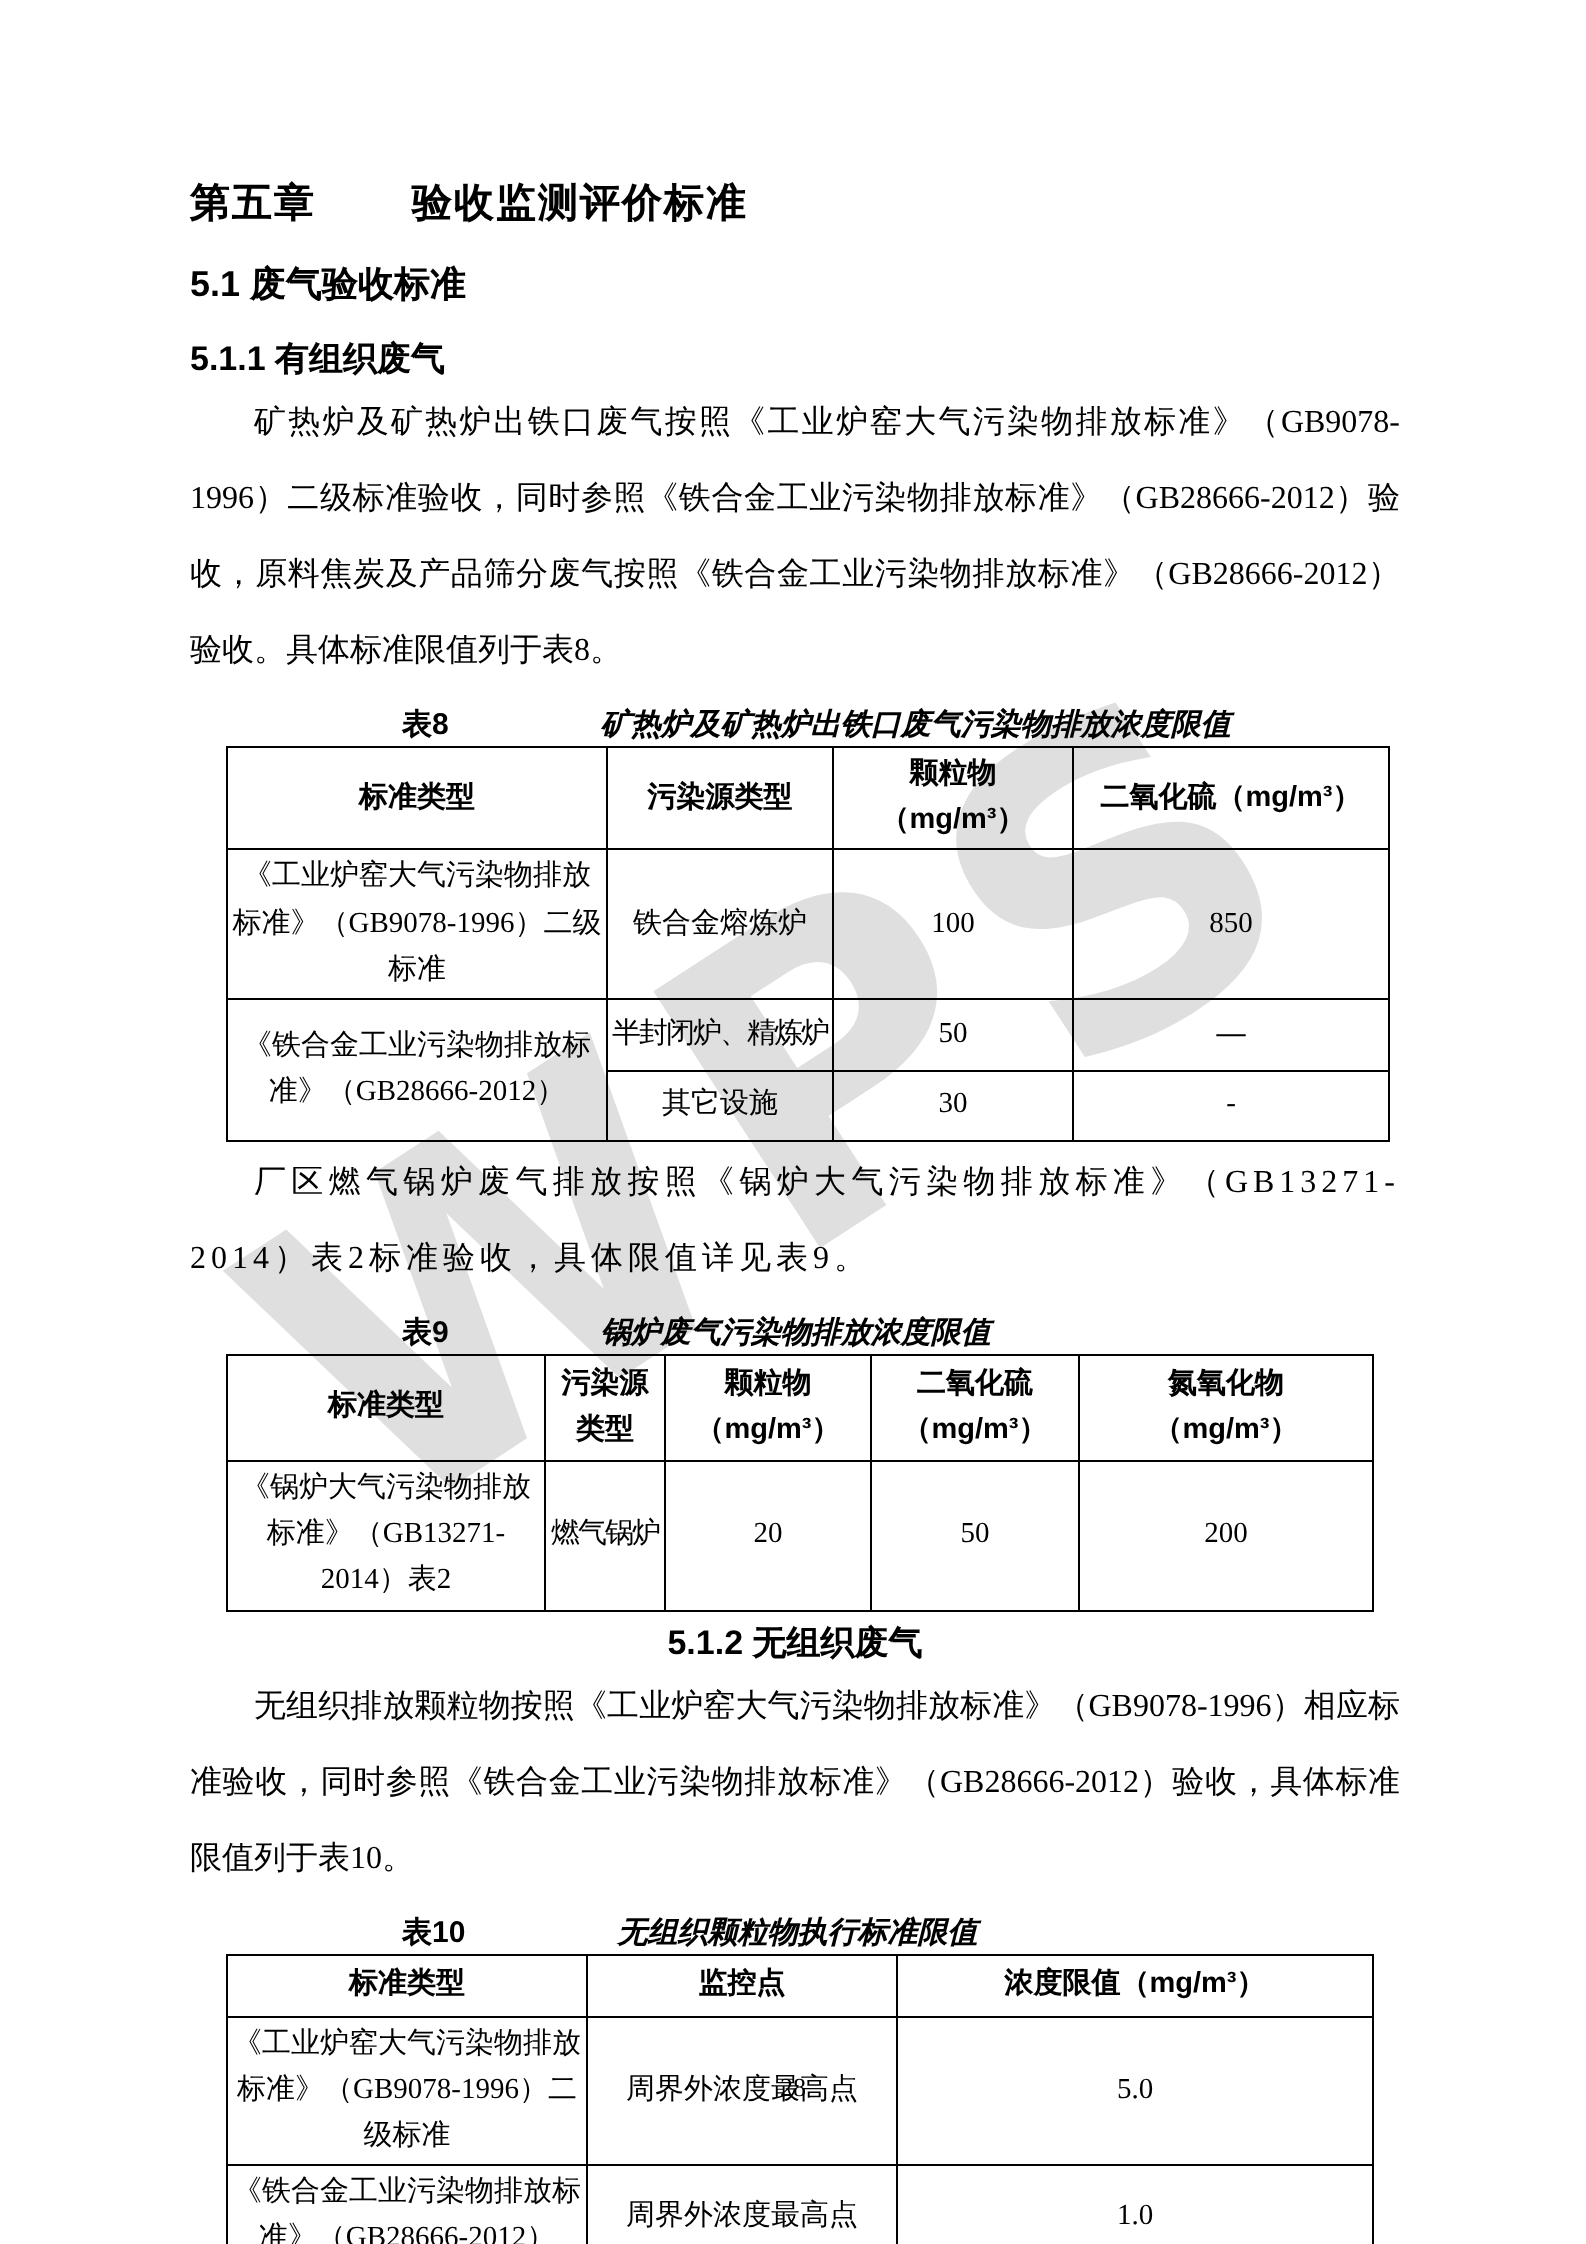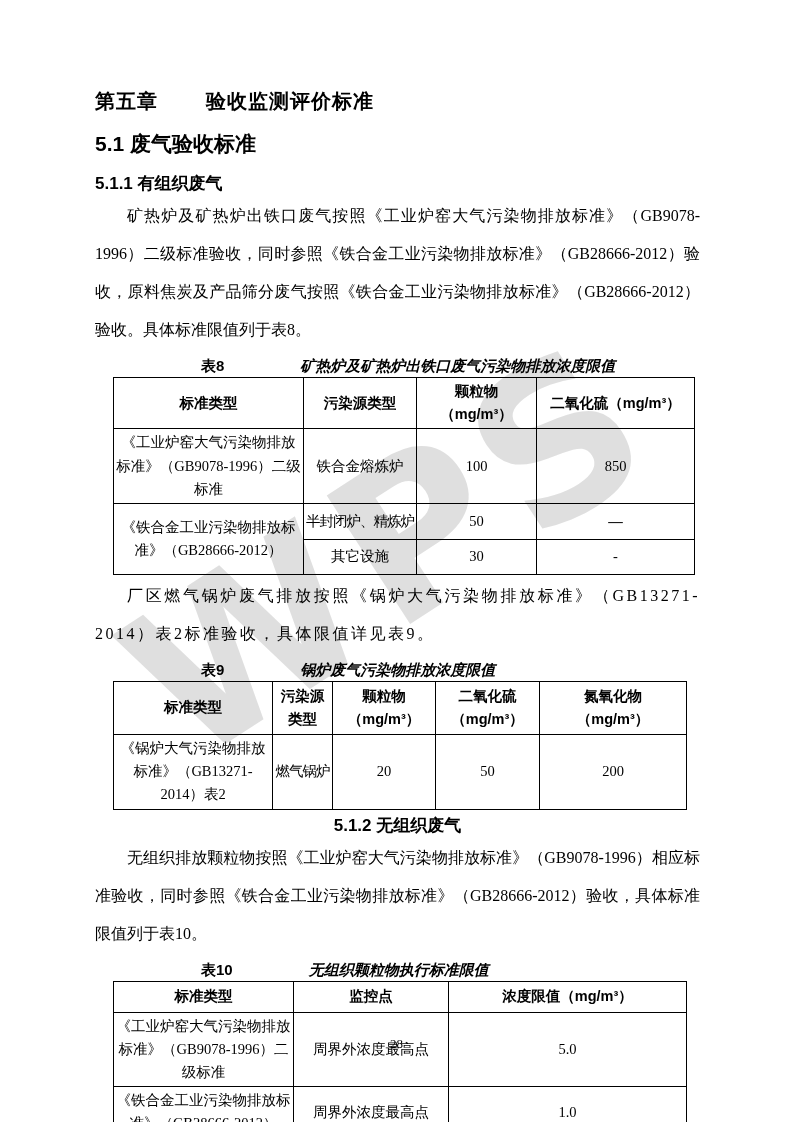--- a/index.html
+++ b/index.html
@@ -16,21 +16,21 @@
     color:rgba(140,140,140,0.28);
     transform:rotate(-33deg); z-index:0; pointer-events:none; user-select:none;
   }
   .content { position:relative; z-index:1; padding:88px 93px 0 95px; }
   .doc-title {
     margin:0; text-align:left; font-size:20px; font-weight:bold;
     font-family:"Liberation Sans","DejaVu Sans",sans-serif; letter-spacing:1px;
   }
   .title-gap { display:inline-block; width:48px; }
   .h-lvl2 {
-    margin:15px 0 0 0; font-size:21px; font-weight:bold;
+    margin:15px 0 0 0; font-size:18px; font-weight:bold;
     font-family:"Liberation Sans","DejaVu Sans",sans-serif;
   }
   .h-lvl3 {
     margin:14px 0 0 0; font-size:17px; font-weight:bold;
     font-family:"Liberation Sans","DejaVu Sans",sans-serif;
   }
   .body-para {
     margin:2px 0 0 0; font-size:16px; line-height:38px;
     text-align:justify; text-indent:32px;
   }

